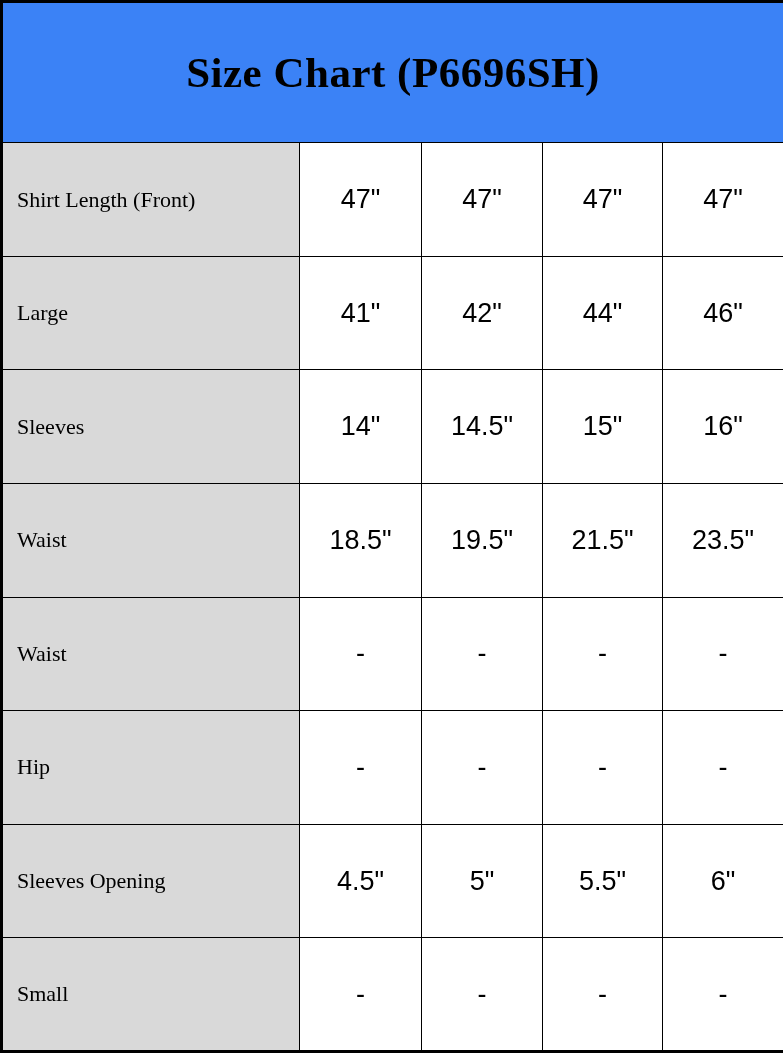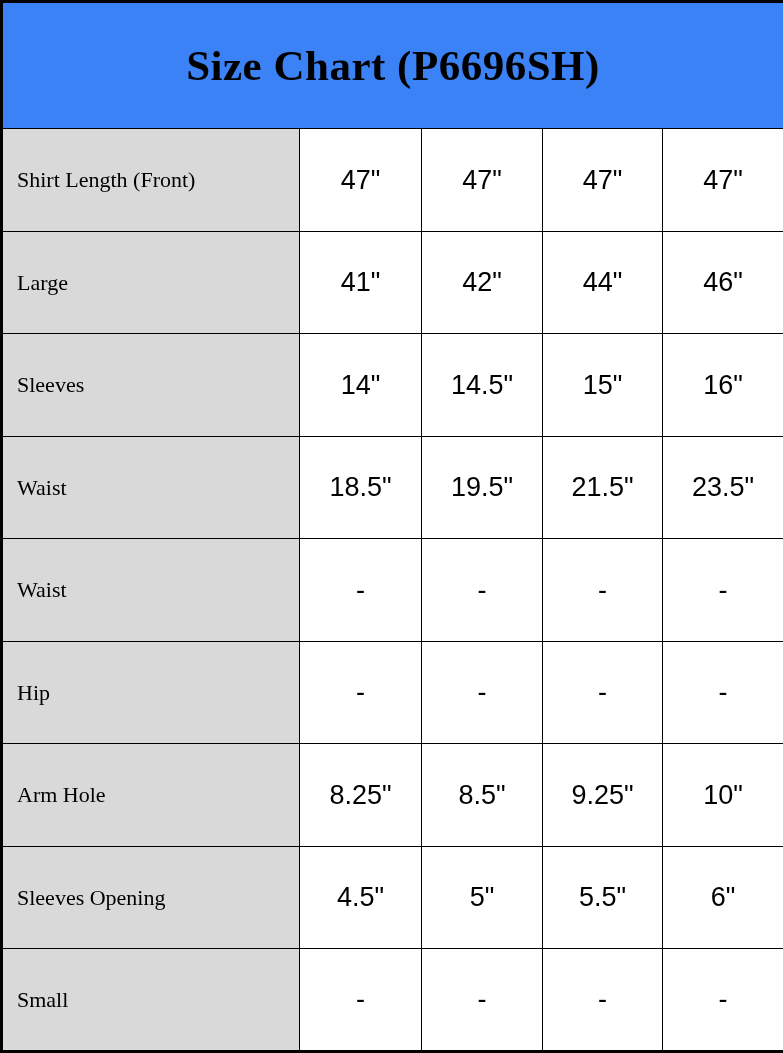--- a/index.html
+++ b/index.html
@@ -132,27 +132,20 @@
   </tr>
 
   <tr class="data-row">
     <td class="row-label">Hip</td>
     <td class="value-cell">-</td>
     <td class="value-cell">-</td>
     <td class="value-cell">-</td>
     <td class="value-cell">-</td>
   </tr>
 
-  <tr class="data-row">
-    <td class="row-label">Arm Hole</td>
-    <td class="value-cell">8.25"</td>
-    <td class="value-cell">8.5"</td>
-    <td class="value-cell">9.25"</td>
-    <td class="value-cell">10"</td>
-  </tr>
 
 
   <tr class="data-row">
     <td class="row-label">Sleeves Opening</td>
     <td class="value-cell">4.5"</td>
     <td class="value-cell">5"</td>
     <td class="value-cell">5.5"</td>
     <td class="value-cell">6"</td>
   </tr>
 

